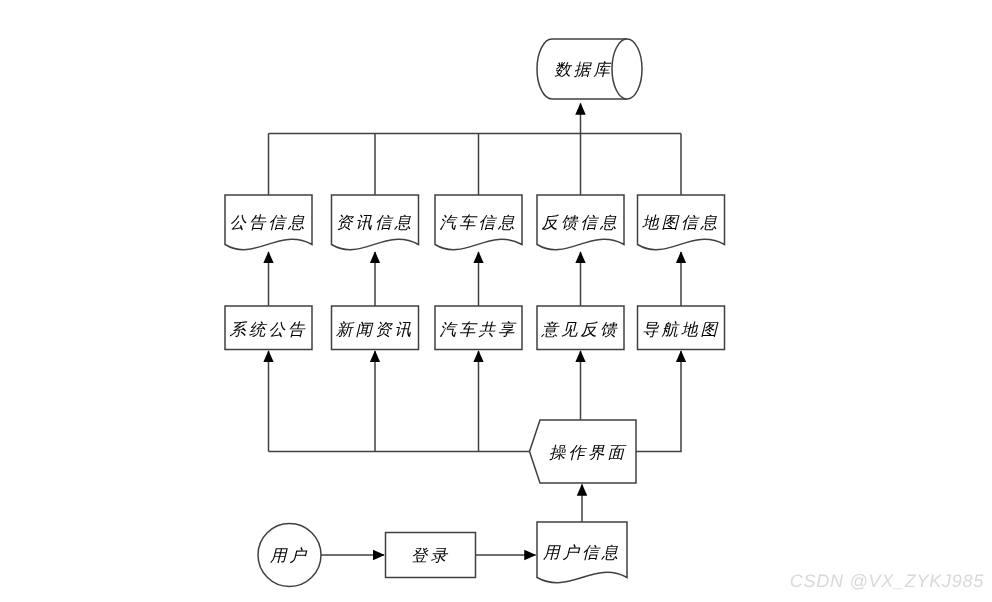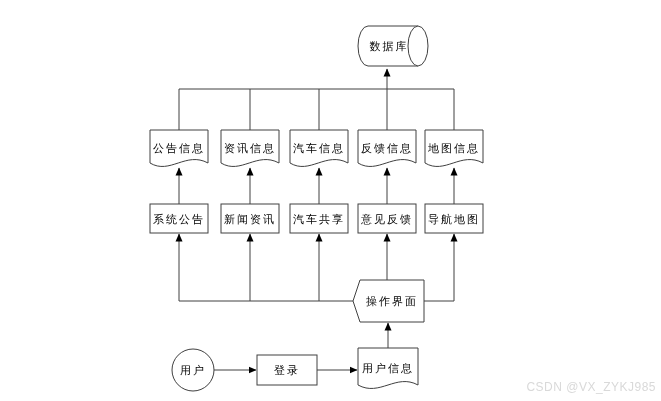--- a/index.html
+++ b/index.html
@@ -3,20 +3,21 @@
 <meta charset="utf-8">
 <style>
   html, body { margin: 0; padding: 0; background: #ffffff; }
   .canvas {
     position: relative;
     width: 661px;
     height: 401px;
     background: #ffffff;
     font-family: "Liberation Sans", "DejaVu Sans", sans-serif;
     overflow: hidden;
+    font-style: italic;
   }
   svg { display: block; }
   text.node-label {
     font-size: 11px;
     fill: #000000;
     letter-spacing: 2px;
     text-anchor: middle;
     font-family: "Liberation Sans", "DejaVu Sans", sans-serif;
   }
   text.watermark {

